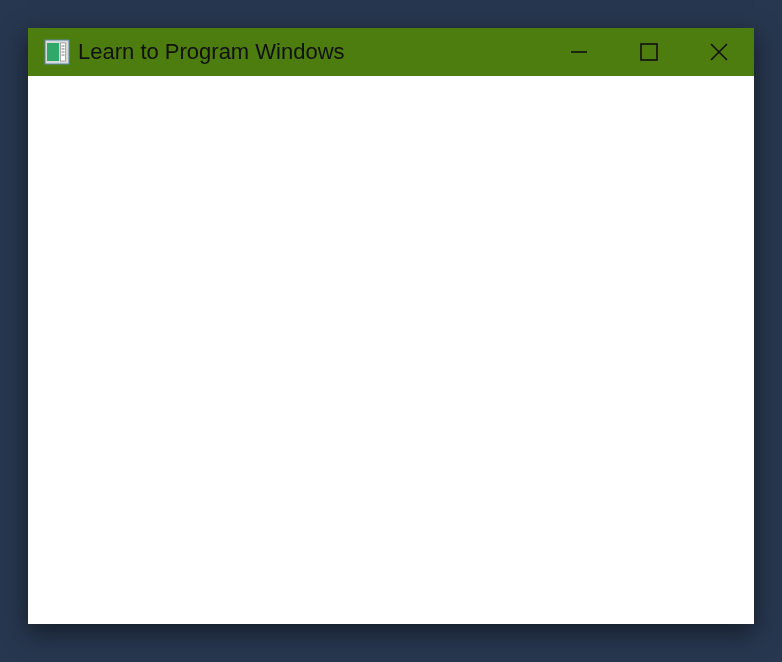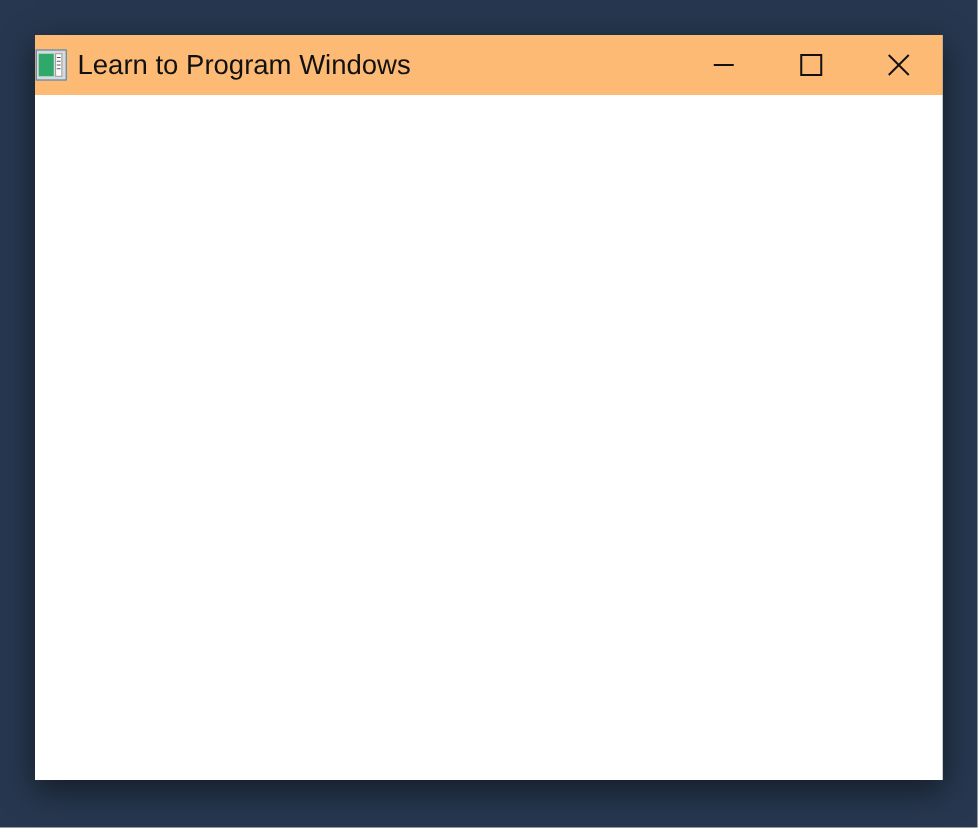--- a/index.html
+++ b/index.html
@@ -23,22 +23,22 @@
       height: 596px;
       background: #ffffff;
       box-shadow: 0 8px 24px rgba(0,0,0,0.5);
       display: flex;
       flex-direction: column;
     }
     .title-bar {
       height: 48px;
       display: flex;
       align-items: center;
-      padding-left: 0;
-      background: #fdba74;
+      padding-left: 16px;
+      background: #4d7c0f;
     }
     .app-icon {
       width: 26px;
       height: 26px;
       margin-right: 8px;
       flex-shrink: 0;
     }
     .title-text {
       font-size: 22px;
       color: #111;

